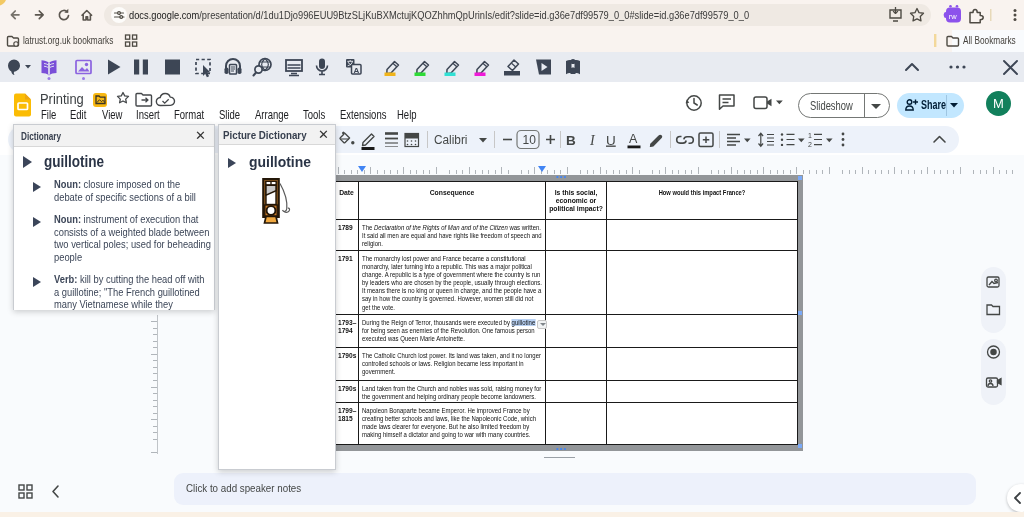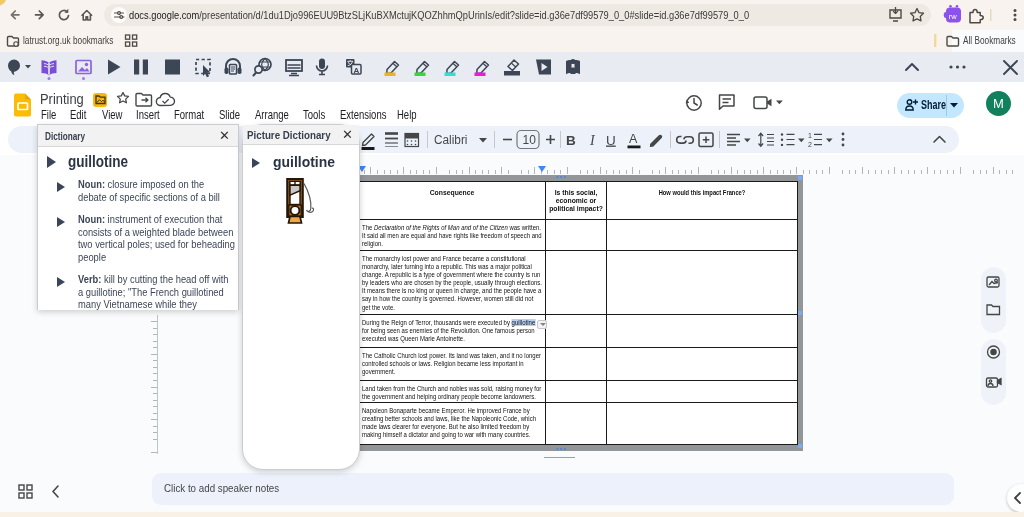--- a/index.html
+++ b/index.html
@@ -38,30 +38,30 @@
   #frame { position:absolute; left:328px; top:20px; width:475px; height:276px; background:#939699; }
   #tablebox { position:absolute; left:334px; top:26px; width:463px; height:264px; background:#fff; }
   table.sl { border-collapse:collapse; width:463px; table-layout:fixed; }
   table.sl td { border:1px solid #1a1a1a; vertical-align:top; padding:4px 0 0 3px; font-size:6.7px; line-height:8.1px; color:#111; overflow:hidden; }
   table.sl td .ctx { white-space:nowrap; transform:scaleX(0.895); transform-origin:left; }
   table.sl .hd { font-weight:bold; text-align:center; font-size:6.8px; padding:7px 1px 0 1px; line-height:8px; }
   table.sl .dt { font-weight:bold; font-size:6.6px; padding-left:3px; padding-right:1px; }
   .hl { background:#b8d1f3; }
 
   
-  #notesbox { position:absolute; left:152px; top:318px; width:802px; height:32px; background:#edf1fb; border-radius:9px; }
+  #notesbox { position:absolute; left:174px; top:318px; width:802px; height:32px; background:#edf1fb; border-radius:9px; }
   #notesbox span { position:absolute; left:12px; top:9px; font-size:11.5px; color:#444746; transform:scaleX(0.85); transform-origin:left; white-space:nowrap; }
 
   
-  .panel { position:absolute; background:#fff; border:1px solid #c9ccd1; box-shadow:0 2px 6px rgba(0,0,0,0.18);margin-left:24px; }
+  .panel { position:absolute; background:#fff; border:1px solid #c9ccd1; box-shadow:0 2px 6px rgba(0,0,0,0.18); }
   .phead { background:#f2f2f2; border-bottom:1px solid #d8d8d8; position:relative; }
   .phead .pt { position:absolute; left:10px; top:5px; font-size:10.5px; font-weight:bold; color:#38404f; transform:scaleX(0.78); transform-origin:left; white-space:nowrap; }
   .phead .px { position:absolute; right:8px; top:3px; font-size:13px; color:#333; }
   #dict { left:13px; top:124px; width:202px; height:186px; }
-  #picdict { left:218px; top:124px; width:118px; height:346px;border-radius:21px; }
+  #picdict { left:218px; top:124px; width:118px; height:346px; }
   .tri { display:inline-block; width:0; height:0; border-style:solid; }
   .def { position:absolute; left:40px; width:185px; font-size:11px; line-height:12.6px; color:#3c4658; white-space:nowrap; transform:scaleX(0.85); transform-origin:left; }
 </style>
 </head>
 <body>
   <div class="abs" id="chrome-top">
     <svg width="1024" height="30" viewBox="0 0 1024 30" fill="none">
 
       <path d="M0 0h6c-1 2.5-3 4.5-6 5.5z" fill="#f2c14b" opacity="0.85"></path>
 
@@ -249,20 +249,27 @@
       <span style="position:absolute;left:63px;">View</span>
       <span style="position:absolute;left:97px;">Insert</span>
       <span style="position:absolute;left:135px;">Format</span>
       <span style="position:absolute;left:180px;">Slide</span>
       <span style="position:absolute;left:216px;">Arrange</span>
       <span style="position:absolute;left:264px;">Tools</span>
       <span style="position:absolute;left:301px;">Extensions</span>
       <span style="position:absolute;left:358px;">Help</span>
     </div>
 
+    <div style="position:absolute;left:798px;top:11px;width:92px;height:25px;border:1px solid #747775;border-radius:13px;background:#fff;">
+      <span style="position:absolute;left:11px;top:5px;font-size:12.5px;color:#444746;transform:scaleX(0.75);transform-origin:left;display:inline-block;">Slideshow</span>
+      <div style="position:absolute;right:24px;top:0;width:1px;height:23px;background:#747775;"></div>
+      <svg width="10" height="6" style="position:absolute;right:8px;top:10px;">
+        <path d="M0 0l5 5 5-5z" fill="#444746"></path>
+      </svg>
+    </div>
 
     <div style="position:absolute;left:897px;top:11px;width:67px;height:25px;border-radius:13px;background:#c2e7ff;text-decoration:underline;">
       <svg width="14" height="12" viewBox="0 0 14 12" style="position:absolute;left:8px;top:6px;">
         <circle cx="4.5" cy="3" r="2.3" fill="none" stroke="#001d35" stroke-width="1.4"></circle>
         <path d="M0.8 11c0-2.6 1.6-4 3.7-4s3.7 1.4 3.7 4z" fill="none" stroke="#001d35" stroke-width="1.4"></path>
         <path d="M10.5 0.5v5 M8 3h5" stroke="#001d35" stroke-width="1.4"></path>
       </svg>
       <span style="position:absolute;left:24px;top:5px;font-size:12.5px;font-weight:bold;color:#001d35;transform:scaleX(0.72);transform-origin:left;display:inline-block;">Share</span>
       <div style="position:absolute;right:17px;top:2px;width:1px;height:21px;background:#9fc6e2;"></div>
       <svg width="8" height="5" style="position:absolute;right:6px;top:10px;">

